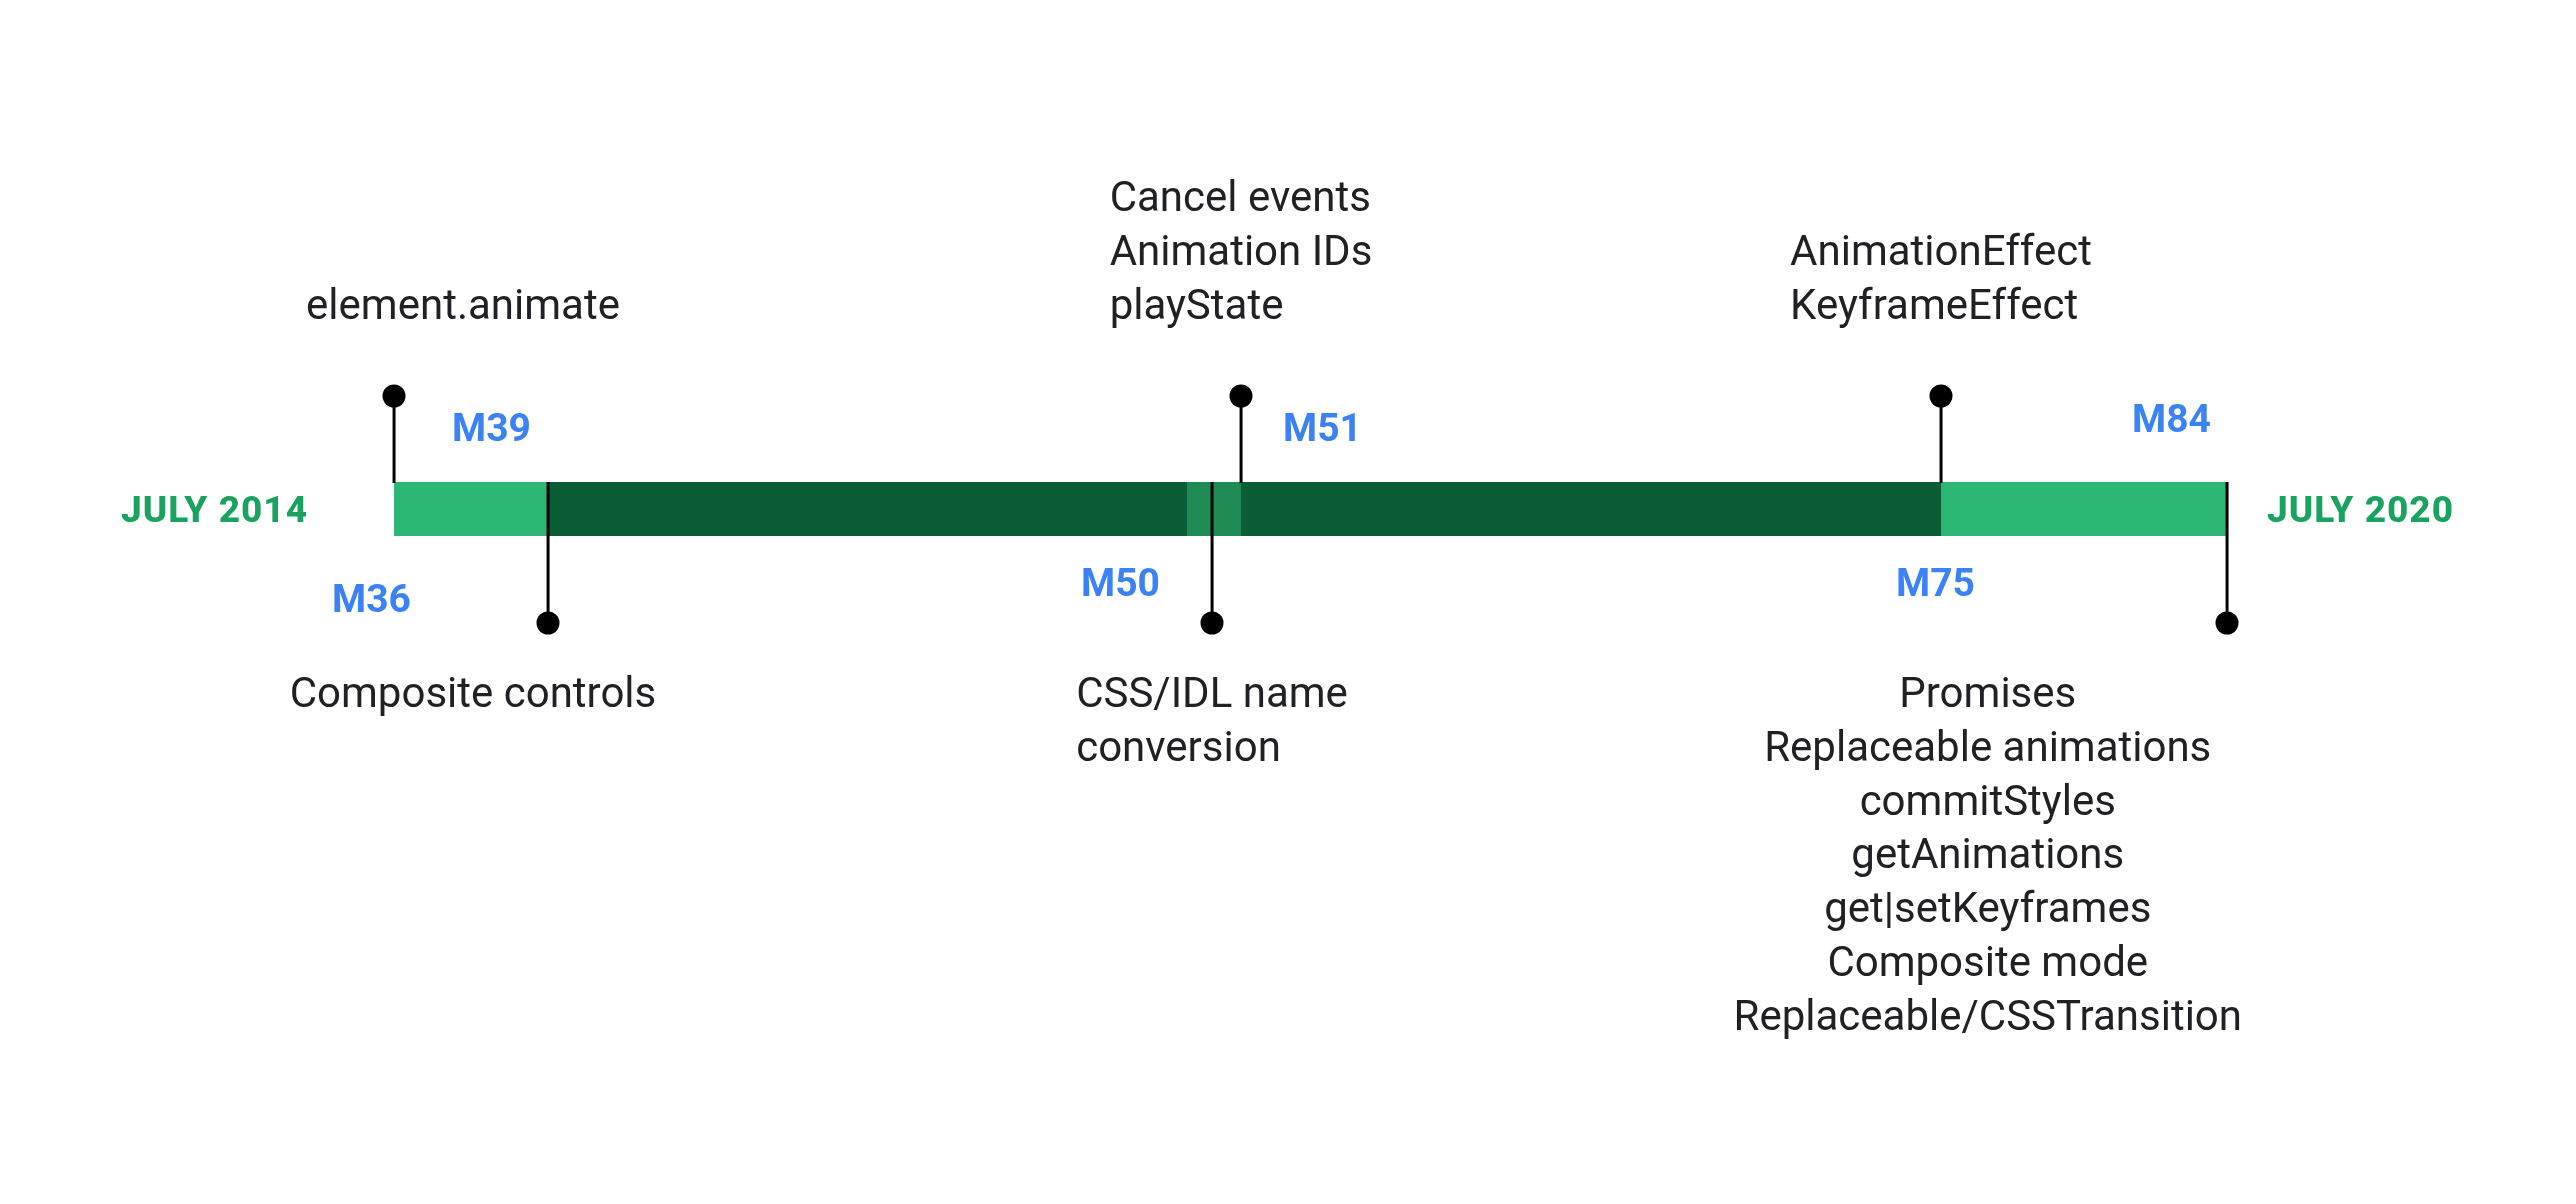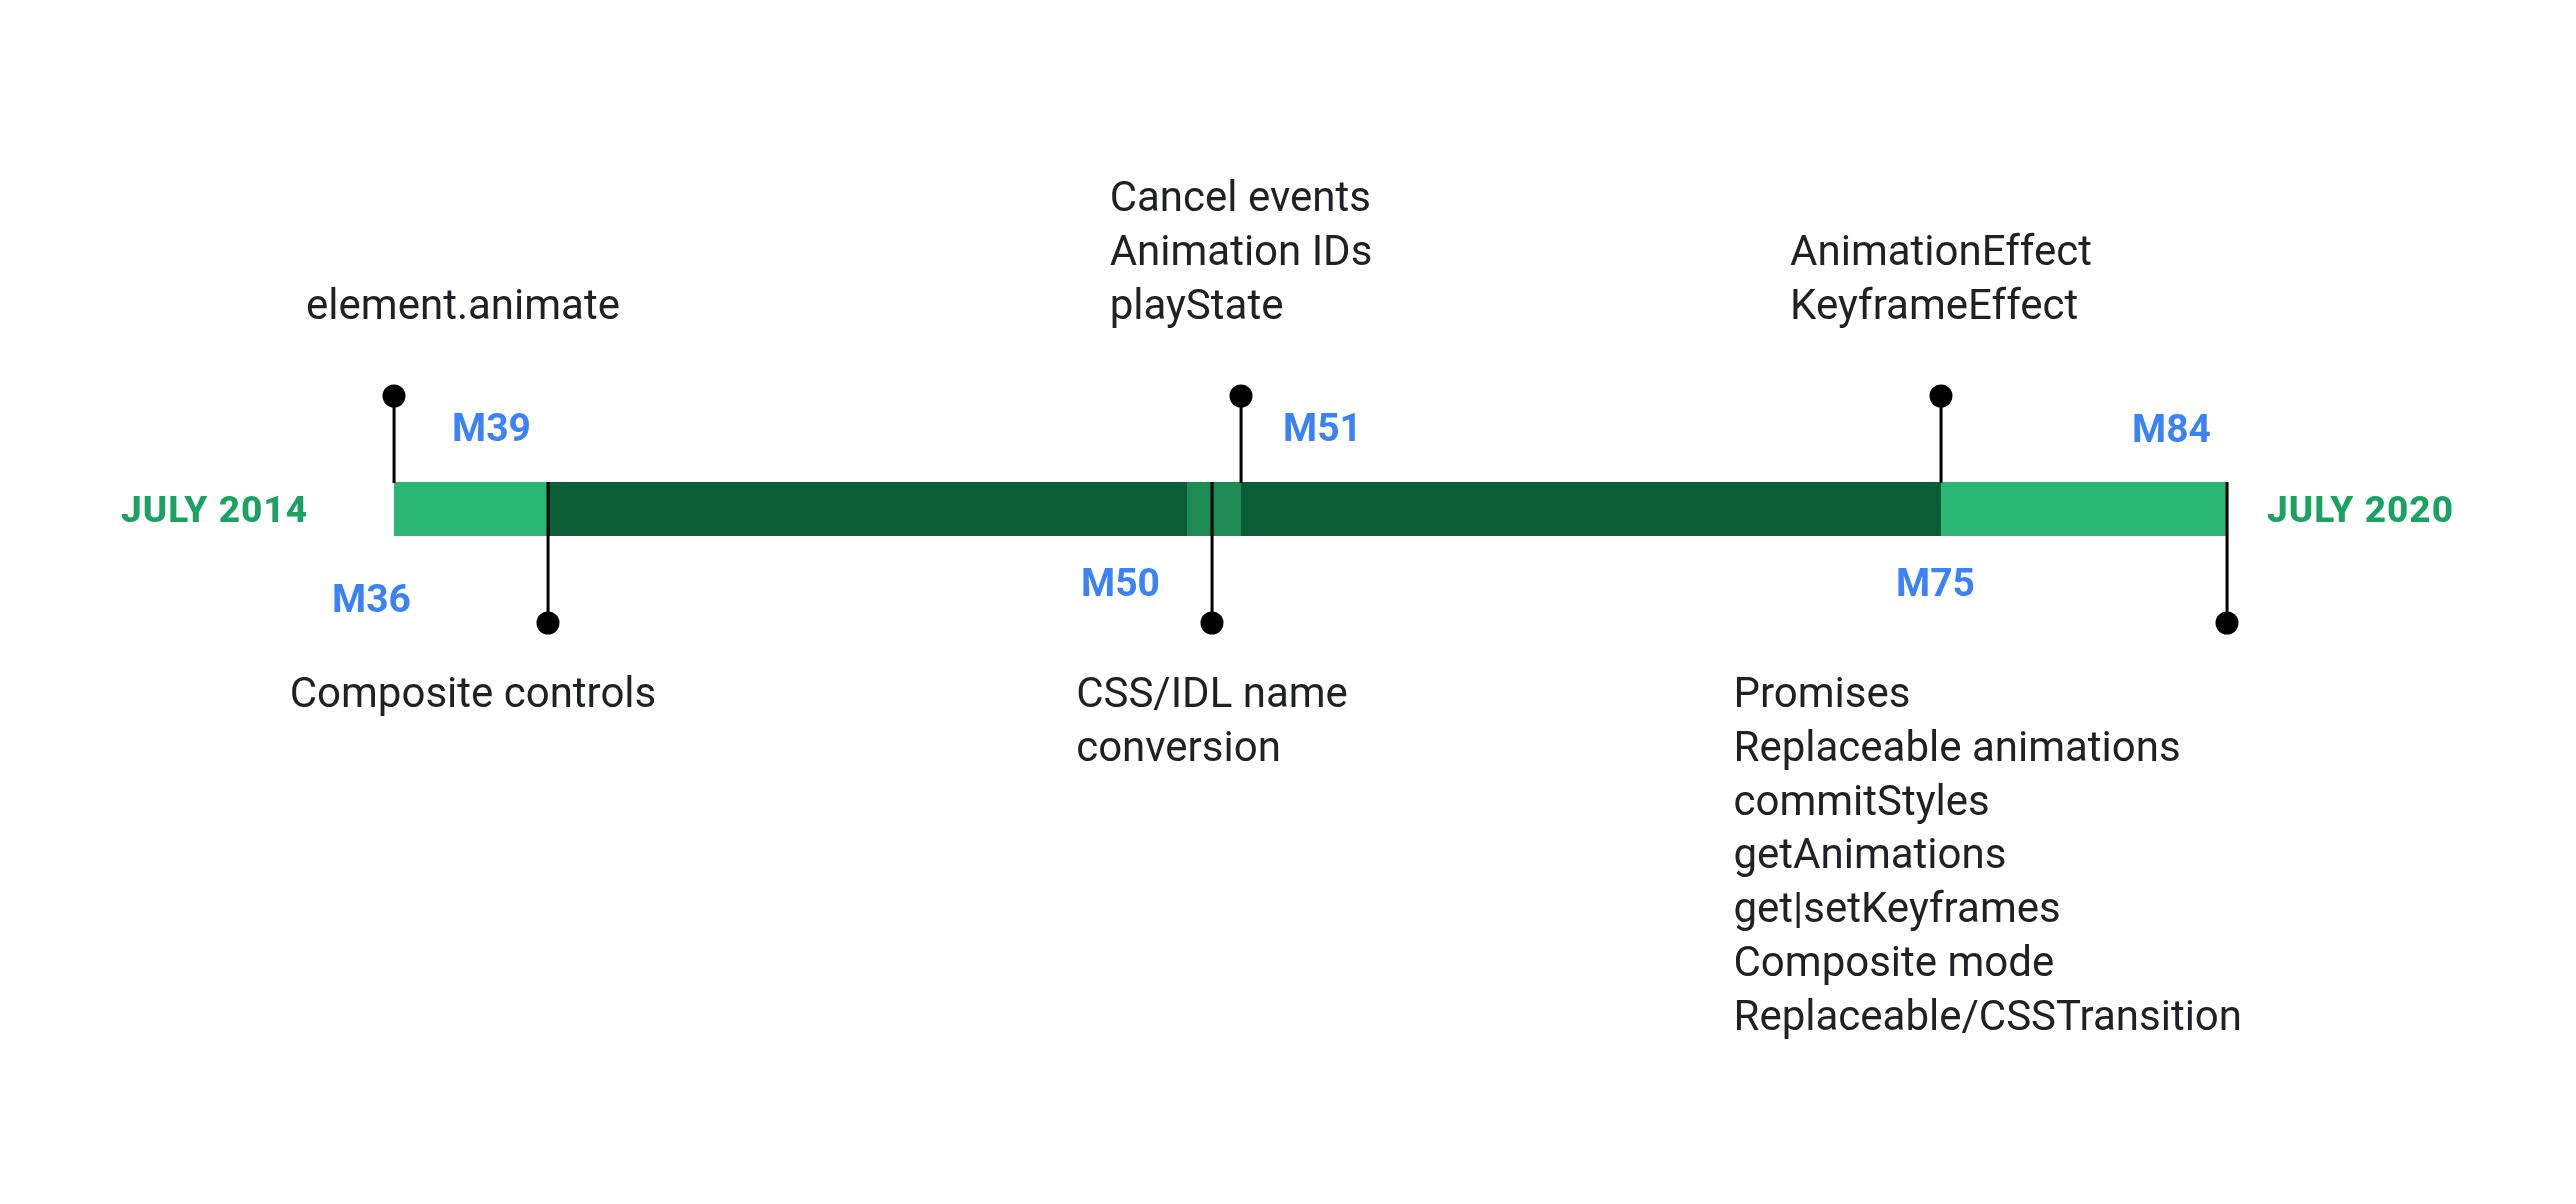--- a/index.html
+++ b/index.html
@@ -53,21 +53,21 @@
     white-space: nowrap;
   }
   .feature-group {
     position: absolute;
     font-size: 42px;
     line-height: 1.28;
     color: #202124;
     white-space: nowrap;
   }
   .feature-group.center { transform: translateX(-50%); }
-  .feature-group.right  { text-align: left; }
+  .feature-group.right  { text-align: center; }
   .feature-line { display: block; }
 </style>
 </head>
 <body>
 
 <div class="stage">
 
   <div class="timeline-bar" style="left:394px; width:1833px; background:#2bb673;"></div>
 
   <div class="segment" style="left:548px; width:1393px; background:#0b5d36;"></div>
@@ -111,21 +111,21 @@
   <div class="stem" style="left:1941px; top:396px; height:87px;"></div>
   <div class="dot" style="left:1941px; top:396px;"></div>
   <div class="milestone-label" style="left:1896px; top:560px;">M75</div>
   <div class="feature-group center" style="left:1941px; top:224px;">
     <span class="feature-line">AnimationEffect</span>
     <span class="feature-line">KeyframeEffect</span>
   </div>
 
   <div class="stem" style="left:2227px; top:482px; height:141px;"></div>
   <div class="dot" style="left:2227px; top:623px;"></div>
-  <div class="milestone-label" style="left:2132px; top:406px;">M84</div>
+  <div class="milestone-label" style="left:2132px; top:396px;">M84</div>
   <div class="feature-group right" style="right:334px; top:666px;">
     <span class="feature-line">Promises</span>
     <span class="feature-line">Replaceable animations</span>
     <span class="feature-line">commitStyles</span>
     <span class="feature-line">getAnimations</span>
     <span class="feature-line">get|setKeyframes</span>
     <span class="feature-line">Composite mode</span>
     <span class="feature-line">Replaceable/CSSTransition</span>
   </div>
 

